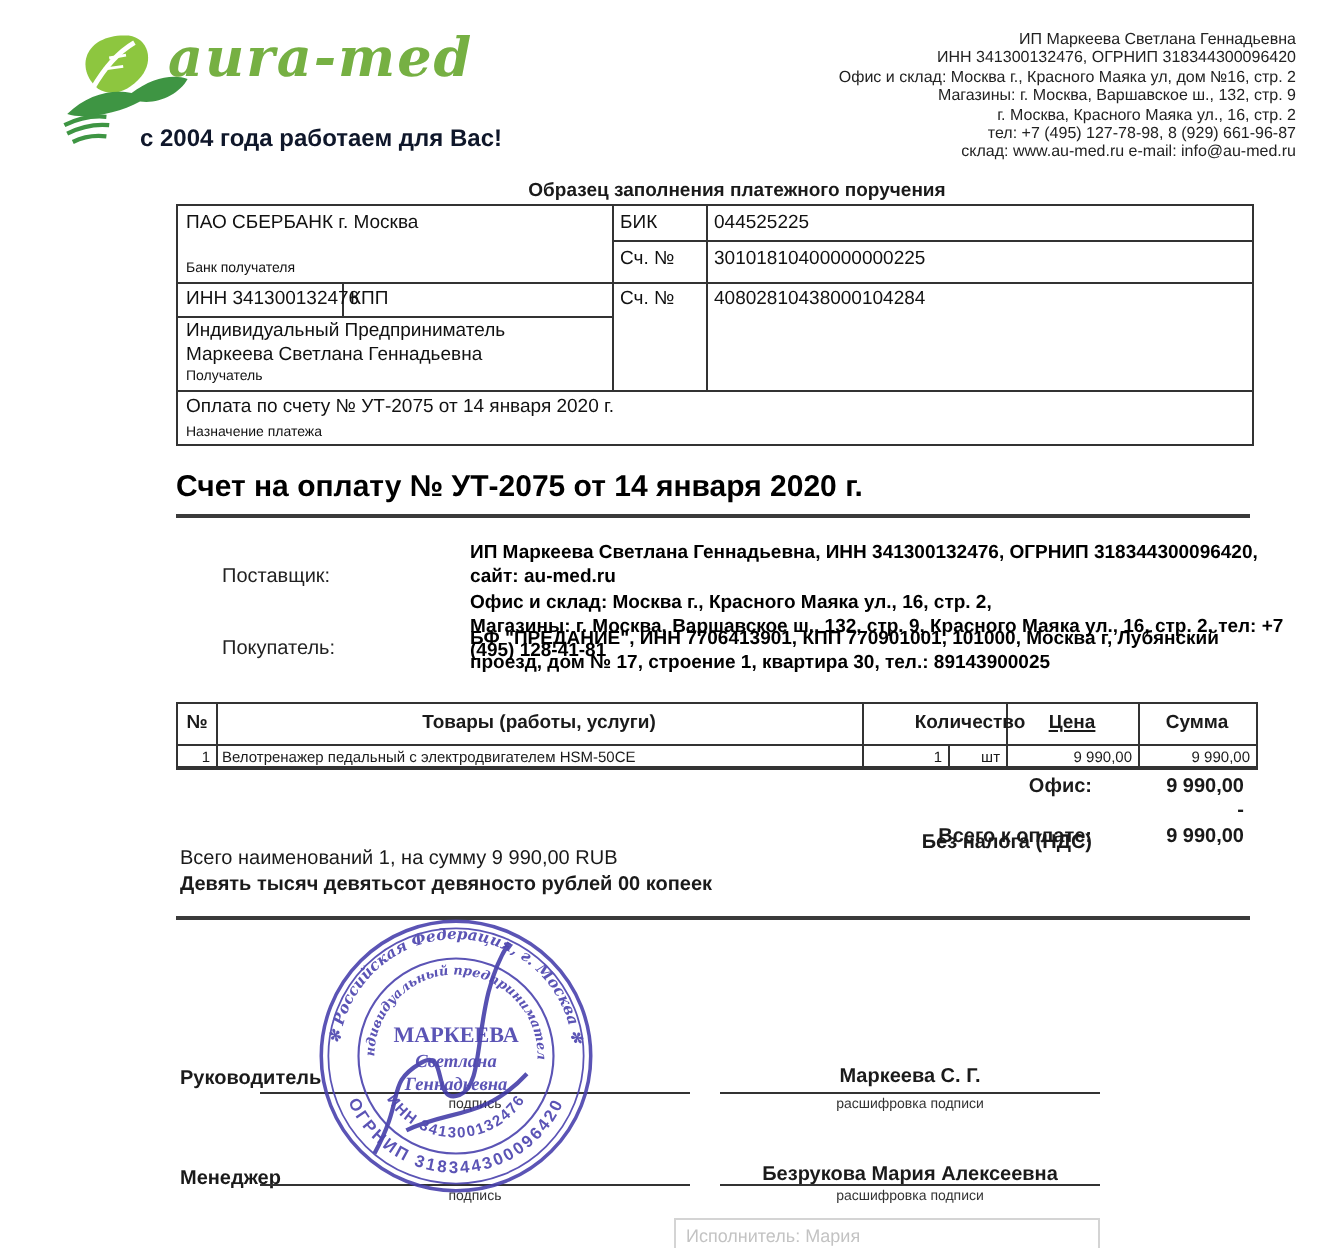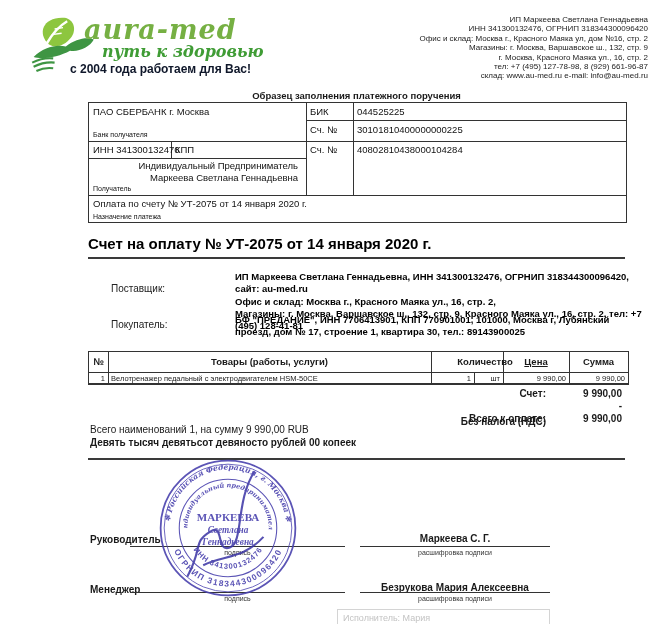--- a/index.html
+++ b/index.html
@@ -10,21 +10,21 @@
   
   .brand{font-family:"DejaVu Serif",serif;font-style:italic;font-weight:bold;
          font-size:27px;color:#76b043;letter-spacing:1px;}
   .tagline{font-family:"DejaVu Serif",serif;font-style:italic;font-weight:bold;
            font-size:16px;color:#3f9c35;}
   .since{font-size:12px;font-weight:bold;color:#0f172a;}
   .co-line{font-size:8px;line-height:9.4px;color:#222;text-align:right;}
 
   
   .pay-title{font-size:9.5px;font-weight:bold;width:537px;text-align:center;}
-  .pay-table{border:1px solid #333;width:537px;height:119px;text-align:right;}
+  .pay-table{border:1px solid #333;width:537px;height:119px;}
   .cell-text{position:absolute;font-size:9.5px;color:#111;white-space:nowrap;}
   .cell-small{position:absolute;font-size:7px;color:#111;white-space:nowrap;}
   .vline{position:absolute;width:0;border-left:1px solid #333;}
   .hline{position:absolute;height:0;border-top:1px solid #333;}
   .wrap{white-space:normal !important;line-height:11.5px;}
 
   
   .inv-title{font-size:15px;font-weight:bold;color:#000;}
   .rule{height:2px;background:#3a3a3a;width:537px;}
 
@@ -61,34 +61,33 @@
   <div class="abs" style="left:28px;top:12px;width:70px;height:62px;">
     <svg width="70" height="62" viewBox="0 0 100 88">
       <path d="M 30,46 C 12,30 22,6 52,8 C 66,10 70,26 61,37 C 52,48 40,52 30,46 Z" fill="#8dc63f"></path>
       <path d="M 26,46 C 34,32 44,20 56,13" stroke="#ffffff" stroke-width="3.5" fill="none"></path>
       <path d="M 38,24 L 50,22 M 34,32 L 48,30" stroke="#ffffff" stroke-width="2" fill="none"></path>
       <path d="M 8,64 C 22,50 40,46 54,49 C 68,38 84,35 94,39 C 88,50 73,57 60,55 C 44,64 20,68 8,64 Z" fill="#3e9543"></path>
       <path d="M 6,72 C 16,67 26,65 36,66 M 8,78 C 18,73 28,71 38,72 M 12,84 C 20,80 28,79 36,80" stroke="#3e9543" stroke-width="3" fill="none"></path>
     </svg>
   </div>
   <div class="abs brand" style="left:84px;top:14px;">aura-med</div>
-  <div class="abs tagline" style="left:102px;top:42px;">путь к здоровью</div>
   <div class="abs since" style="left:70px;top:62px;">с 2004 года работаем для Вас!</div>
 
   <div class="abs" style="left:300px;top:15px;width:348px;">
     <div class="co-line">ИП Маркеева Светлана Геннадьевна</div>
     <div class="co-line">ИНН 341300132476, ОГРНИП 318344300096420</div>
     <div class="co-line">Офис и склад: Москва г., Красного Маяка ул, дом №16, стр. 2</div>
     <div class="co-line">Магазины: г. Москва,  Варшавское  ш.,  132,  стр.  9</div>
     <div class="co-line">г. Москва, Красного Маяка ул., 16, стр.  2</div>
     <div class="co-line">тел: +7 (495) 127-78-98, 8 (929) 661-96-87</div>
     <div class="co-line">склад: www.au-med.ru   e-mail: info@au-med.ru</div>
   </div>
 
-  <div class="abs pay-title" style="left:88px;top:90px;">Образец заполнения платежного поручения</div>
+  <div class="abs pay-title" style="left:100px;top:90px;">Образец заполнения платежного поручения</div>
 
   <div class="abs pay-table" style="left:88px;top:102px;">
 
     <div class="vline" style="left:217px;top:0;height:92px;"></div>
     <div class="vline" style="left:264px;top:0;height:92px;"></div>
     <div class="vline" style="left:82px;top:38px;height:17px;"></div>
     <div class="hline" style="left:217px;top:17px;width:320px;"></div>
     <div class="hline" style="left:0;top:38px;width:537px;"></div>
     <div class="hline" style="left:0;top:55px;width:217px;"></div>
     <div class="hline" style="left:0;top:92px;width:537px;"></div>
@@ -138,21 +137,21 @@
     <div>
       <div class="td r" style="left:0;top:22px;width:16px;">1</div>
       <div class="td" style="left:22px;top:22px;width:318px;">Велотренажер педальный с электродвигателем HSM-50CE</div>
       <div class="td r" style="left:342px;top:22px;width:40px;">1</div>
       <div class="td r" style="left:385px;top:22px;width:26px;">шт</div>
       <div class="td r" style="left:414px;top:22px;width:63px;">9 990,00</div>
       <div class="td r" style="left:480px;top:22px;width:56px;">9 990,00</div>
     </div>
   </div>
 
-  <div class="abs tot" style="right:114px;top:388px;">Счет:</div>
+  <div class="abs tot" style="right:114px;top:388px;">Офис:</div>
   <div class="abs tot" style="right:38px;top:388px;">9 990,00</div>
   <div class="abs tot" style="right:114px;top:416px;">Без налога (НДС)</div>
   <div class="abs tot" style="right:38px;top:400px;">-</div>
   <div class="abs tot" style="right:114px;top:413px;">Всего к оплате:</div>
   <div class="abs tot" style="right:38px;top:413px;">9 990,00</div>
 
   <div class="abs sum1" style="left:90px;top:424px;">Всего наименований 1, на сумму 9 990,00 RUB</div>
   <div class="abs sum2" style="left:90px;top:437px;">Девять тысяч девятьсот девяносто рублей 00 копеек</div>
   <div class="abs rule" style="left:88px;top:458px;"></div>
 

